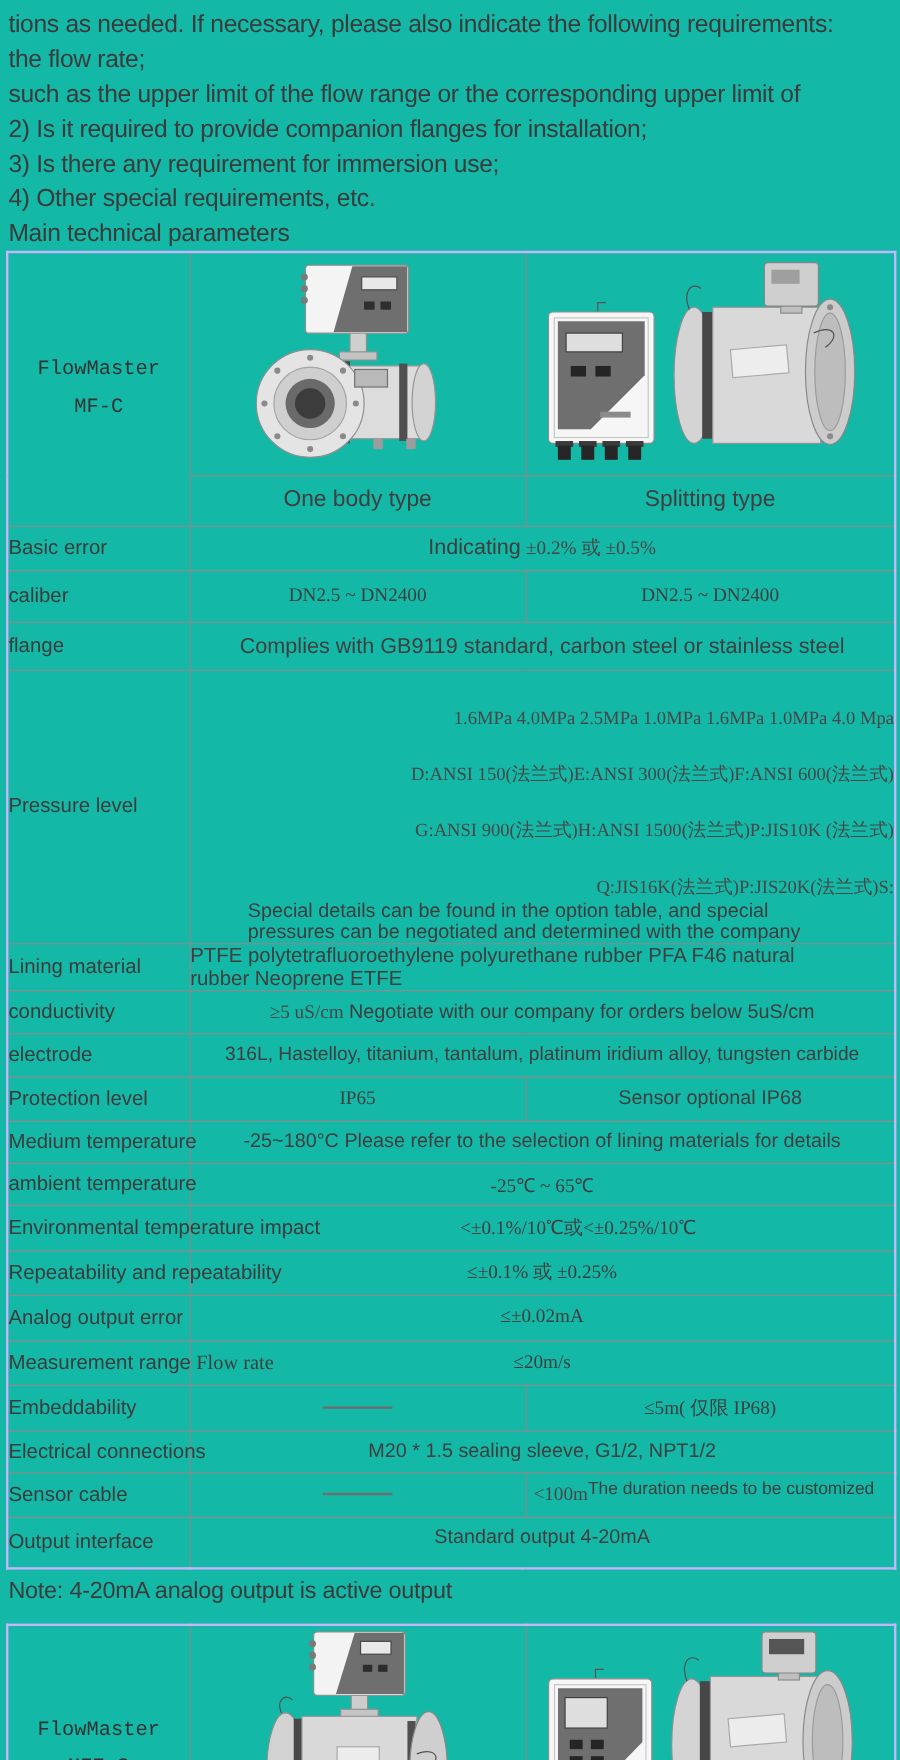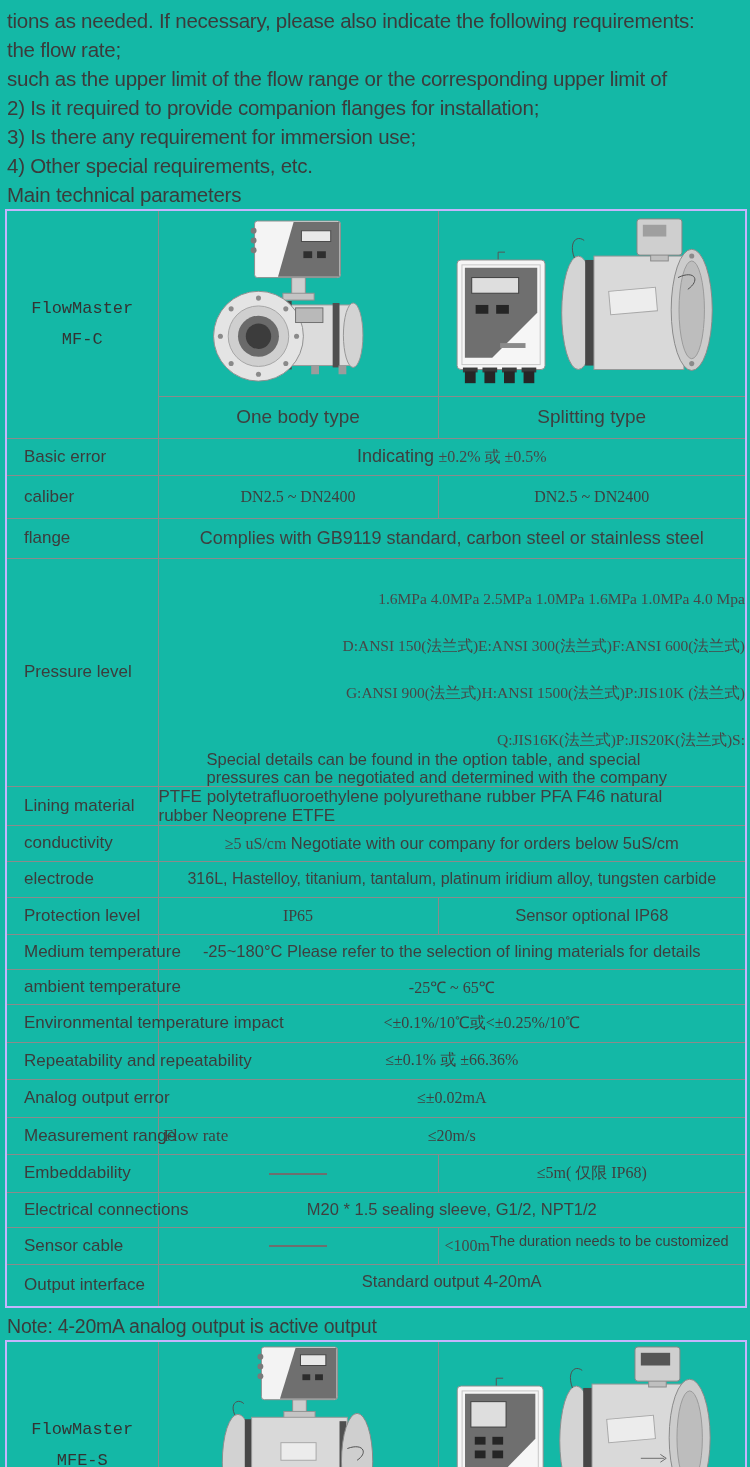--- a/index.html
+++ b/index.html
@@ -18,21 +18,21 @@
   
   table.spec {
     border-collapse:collapse; table-layout:fixed; width:740px; margin-left:5px;
     border:2px solid #c4b5fd;
   }
   table.spec td {
     border:1px solid #8b8b8b; padding:0; vertical-align:middle; position:relative;
     color:#3f3f3f; overflow:visible;
   }
   td.lbl .lt {
-    position:absolute; left:17px; top:50%; transform:translateY(-50%);
+    position:absolute; left:0; top:50%; transform:translateY(-50%);
     white-space:nowrap; font-size:17px; color:#3c3c3c; z-index:3; line-height:18px;
   }
   .c  { text-align:center; }
   .mono { font-family:Liberation Serif, serif; color:#474747; font-size:16px; }
   .sans { font-size:16.5px; color:#3e3e3e; }
   .model-cell { text-align:center; }
   .model-cell div {
     font-family:"Liberation Mono","DejaVu Sans Mono",monospace;
     font-size:17px; color:#333; line-height:31px;
   }
@@ -46,21 +46,21 @@
   .pressure-line { text-align:right; line-height:21px; font-size:15.5px;margin-top:26px; }
   .pressure-note {
     text-align:left; padding-left:48px; font-size:16.5px; line-height:18px; color:#3e3e3e;
   }
   .lining-cell { text-align:left; padding-left:48px; font-size:17px; line-height:19px; color:#3e3e3e; }
   .flowrate {
     position:absolute; left:5px; top:50%; transform:translateY(-50%);
     font-size:17px; white-space:nowrap; z-index:3;
   }
   .cable-note { font-size:14.5px; position:relative; top:-5px; color:#3e3e3e; }
-  .note-line { margin:7px 0 2px 7px; font-size:19.5px; letter-spacing:-0.2px; color:#3b3b3b; white-space:nowrap; }
+  .note-line { margin:7px 0 15px 7px; font-size:19.5px; letter-spacing:-0.2px; color:#3b3b3b; white-space:nowrap; }
   svg { display:inline-block; vertical-align:middle; }
 </style>
 </head>
 <body>
 
 <div class="page">
 
   <div class="intro">
     <div>tions as needed. If necessary, please also indicate the following requirements:</div>
     <div>the flow rate;</div>
@@ -251,21 +251,21 @@
       <td class="lbl">
             <span class="lt">Environmental temperature impact</span>
           </td>
       <td class="c mono" colspan="2" style="padding-left:60px">&lt;±0.1%/10℃或&lt;±0.25%/10℃</td>
     </tr>
 
     <tr style="height:37px">
       <td class="lbl">
             <span class="lt">Repeatability and repeatability</span>
           </td>
-      <td class="c mono" colspan="2">≤±0.1% 或 ±66.36%</td>
+      <td class="c mono" colspan="2">≤±0.1% 或 ±0.25%</td>
     </tr>
 
     <tr style="height:38px">
       <td class="lbl">
             <span class="lt">Analog output error</span>
           </td>
       <td class="c mono" colspan="2">≤±0.02mA</td>
     </tr>
 
     <tr style="height:37px">

